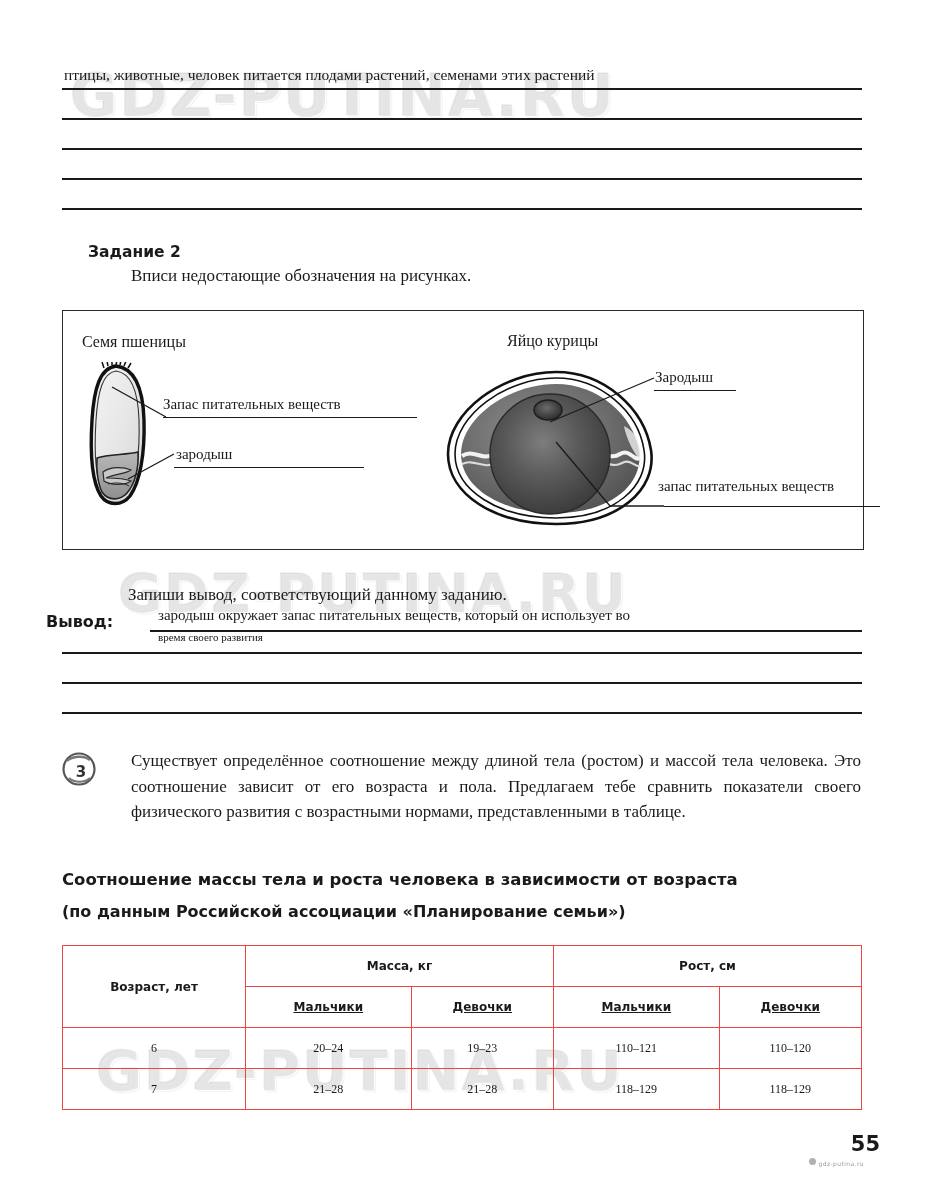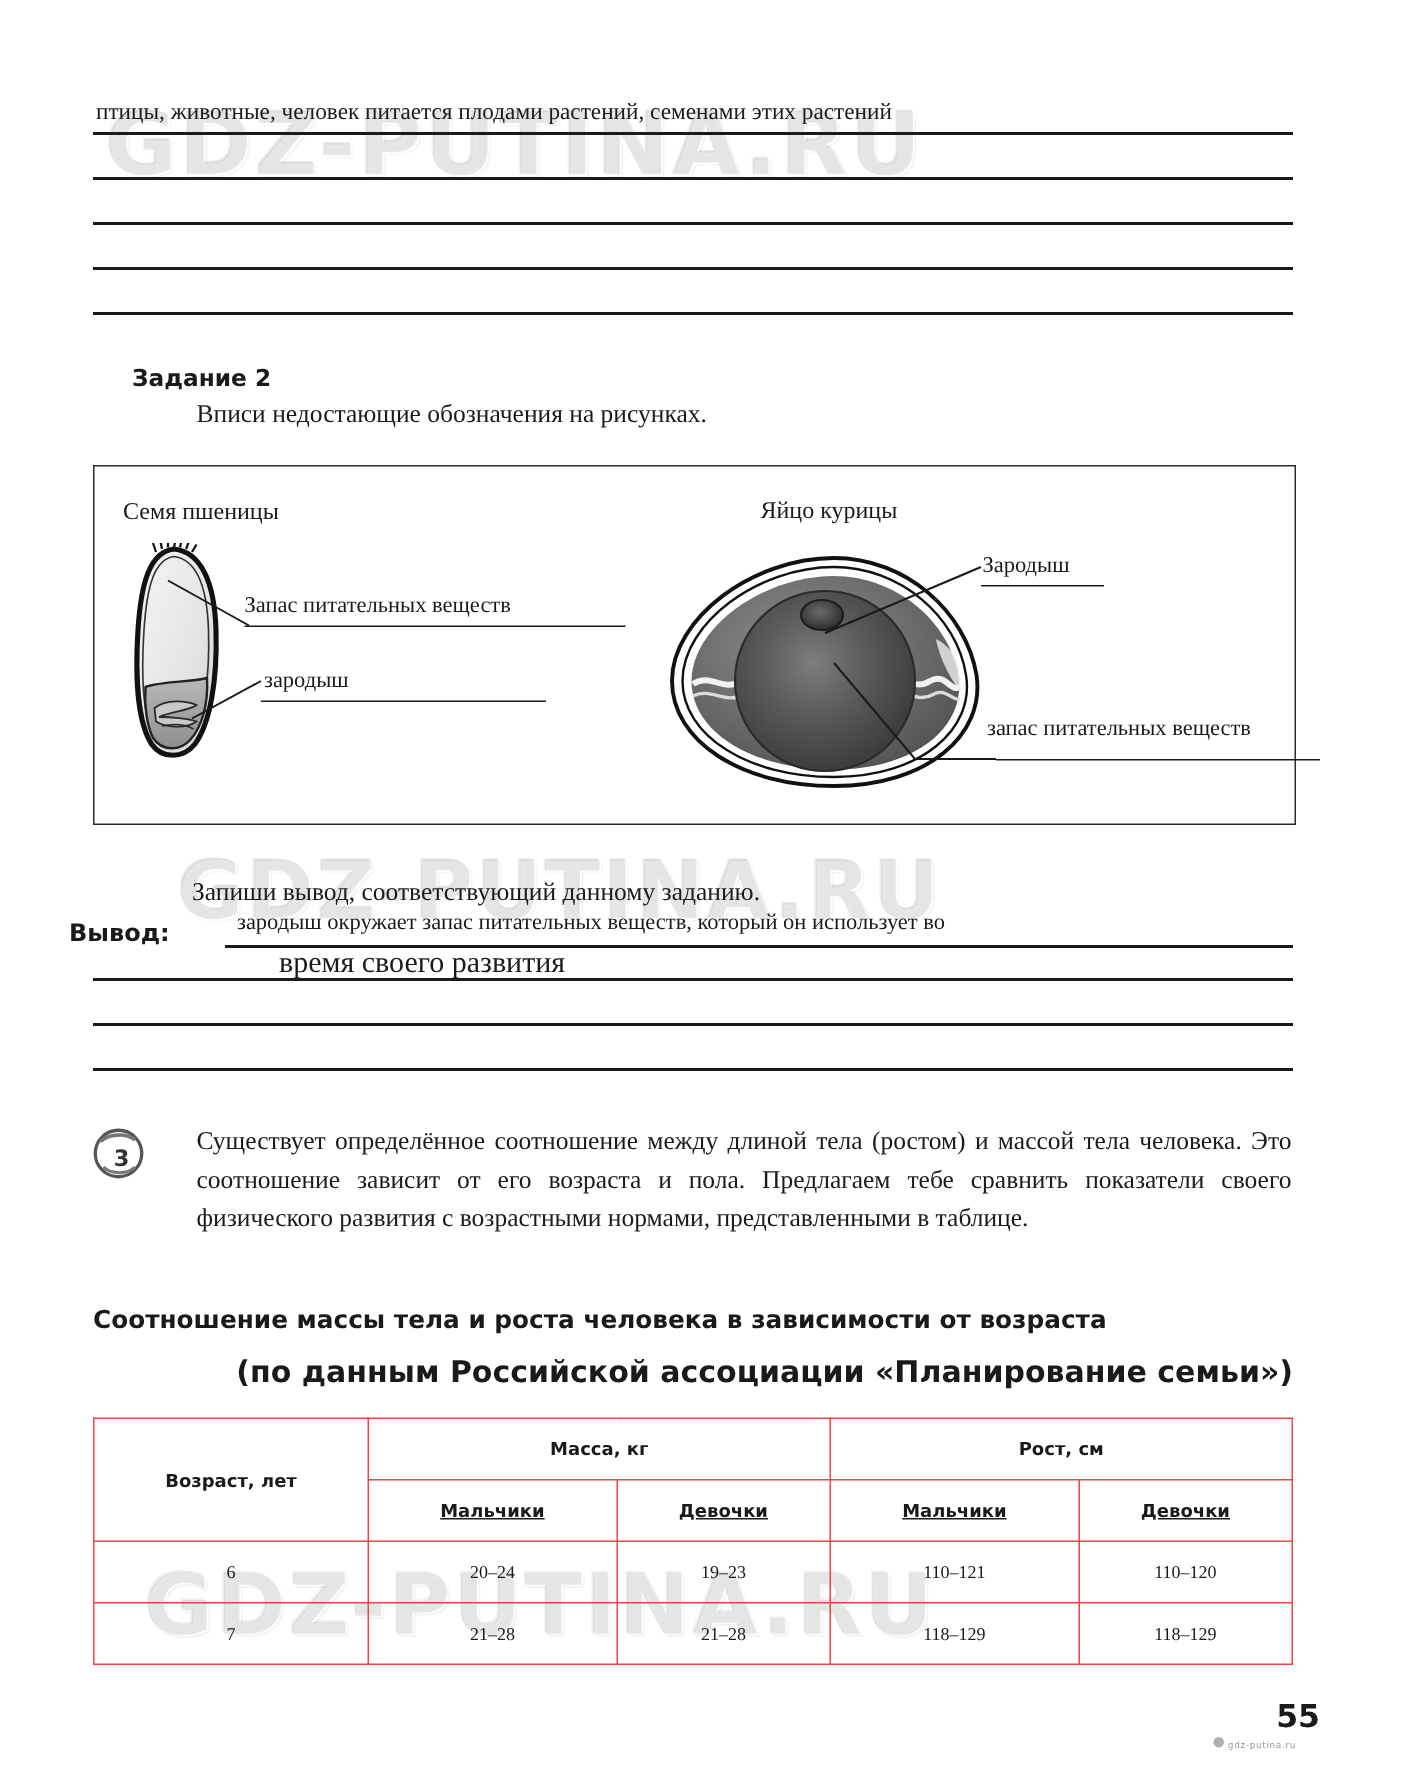--- a/index.html
+++ b/index.html
@@ -69,37 +69,37 @@
   
   .egg{position:absolute;left:438px;top:368px;width:232px;height:160px;z-index:9;}
 
   
   .concl-prompt{position:absolute;left:128px;top:585px;font-size:17px;z-index:9;}
   .concl-label{
     position:absolute;left:46px;top:612px;
     font-family:"DejaVu Sans", sans-serif;font-weight:bold;font-size:16px;z-index:9;
   }
   .concl-a{position:absolute;left:158px;top:607px;font-size:15px;z-index:9;}
-  .concl-b{position:absolute;left:158px;top:631px;font-size:20px;z-index:9;margin-left:28px;}
+  .concl-b{position:absolute;left:158px;top:631px;font-size:11px;z-index:9;}
 
   
   .badge{
     position:absolute;left:62px;top:752px;width:34px;height:34px;z-index:9;
   }
   .t3-para{
     position:absolute;left:131px;top:748px;width:730px;
     font-size:17px;line-height:25.5px;text-align:justify;z-index:9;
   }
   .tbl-title{
     position:absolute;left:62px;top:870px;width:800px;text-align:left;
     font-family:"DejaVu Sans", sans-serif;font-weight:bold;font-size:16.5px;z-index:9;
   }
   .tbl-sub{
-    position:absolute;left:62px;top:902px;width:800px;text-align:right;
-    font-family:"DejaVu Sans", sans-serif;font-weight:bold;font-size:20px;z-index:9;
+    position:absolute;left:62px;top:902px;width:800px;text-align:left;
+    font-family:"DejaVu Sans", sans-serif;font-weight:bold;font-size:16px;z-index:9;
   }
 
   
   table.norms{
     position:absolute;left:62px;top:945px;width:800px;
     border-collapse:collapse;z-index:9;background:transparent;
     font-family:"DejaVu Sans", sans-serif;
   }
   table.norms td,table.norms th{
     border:1px solid #ef4444;

